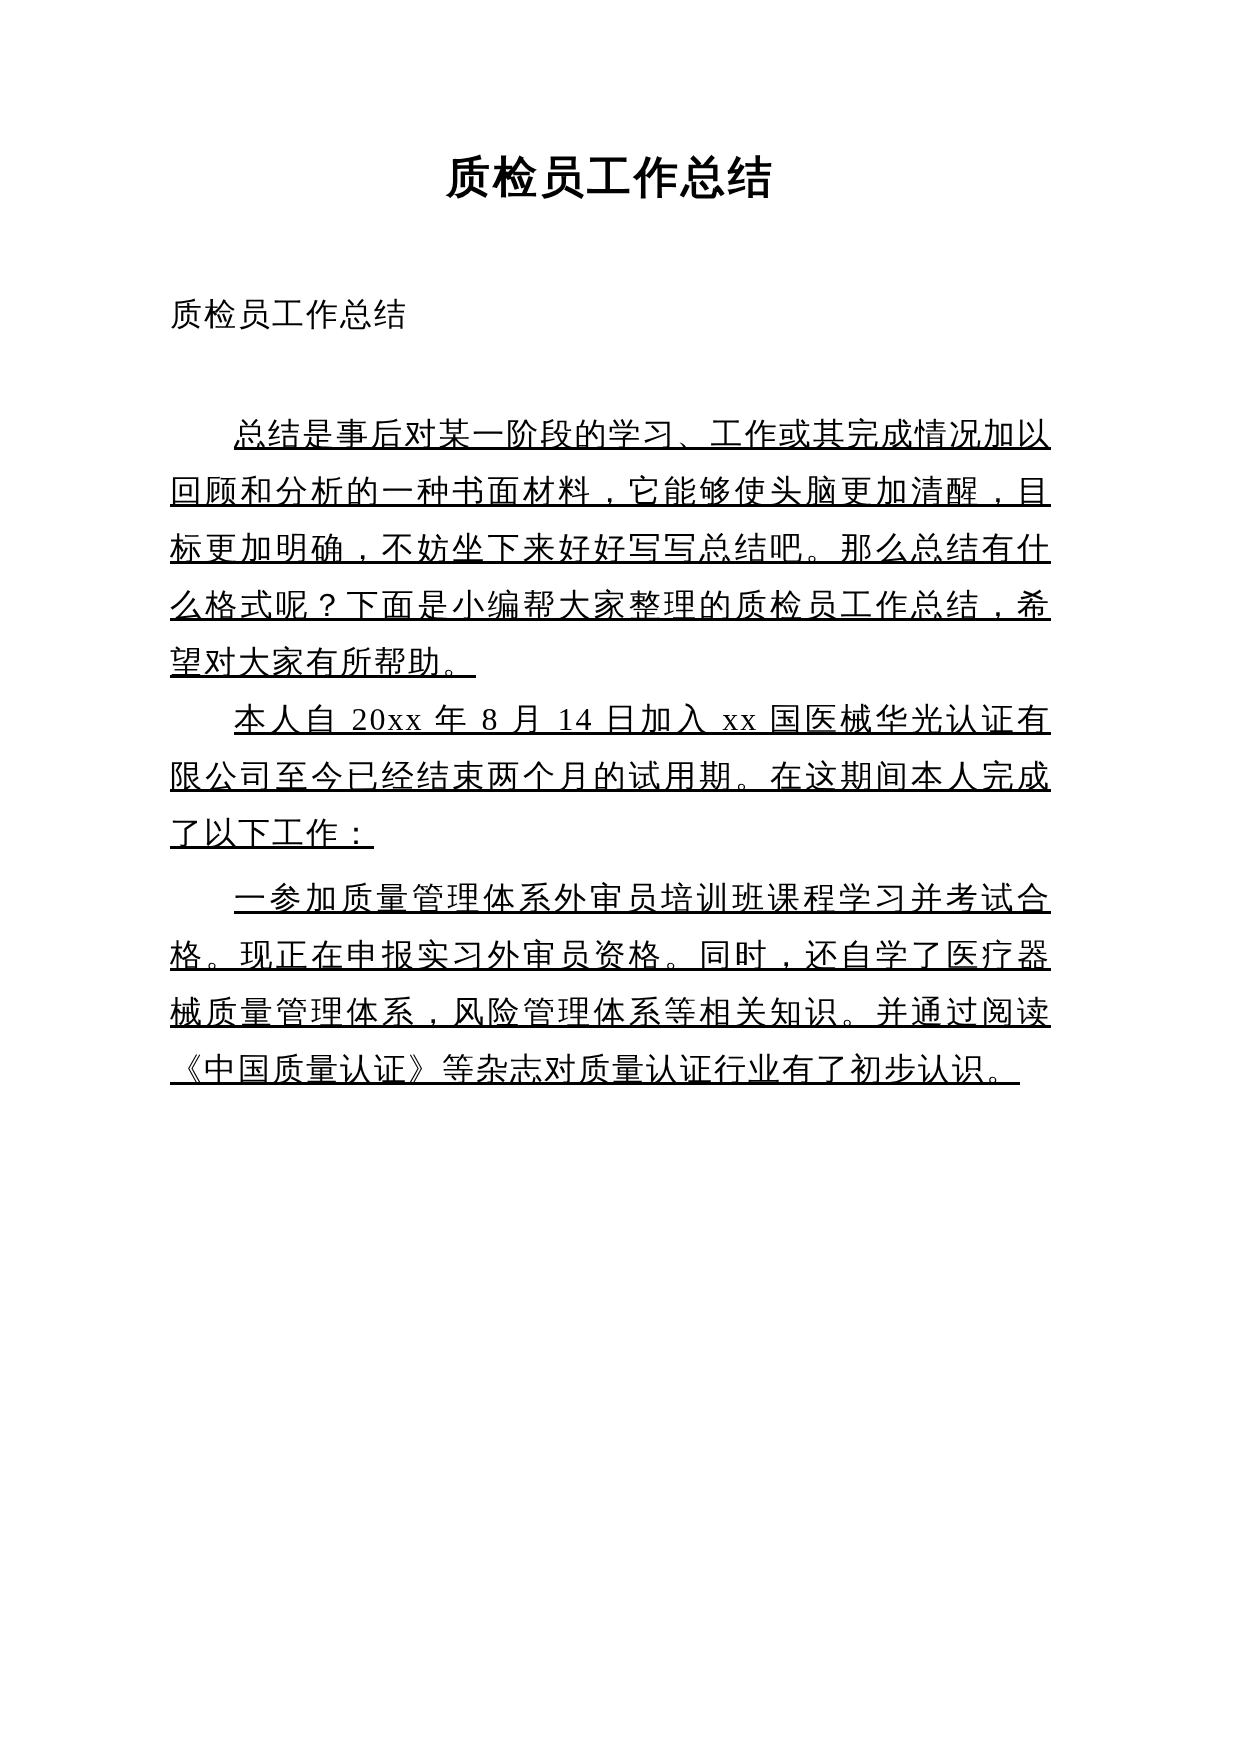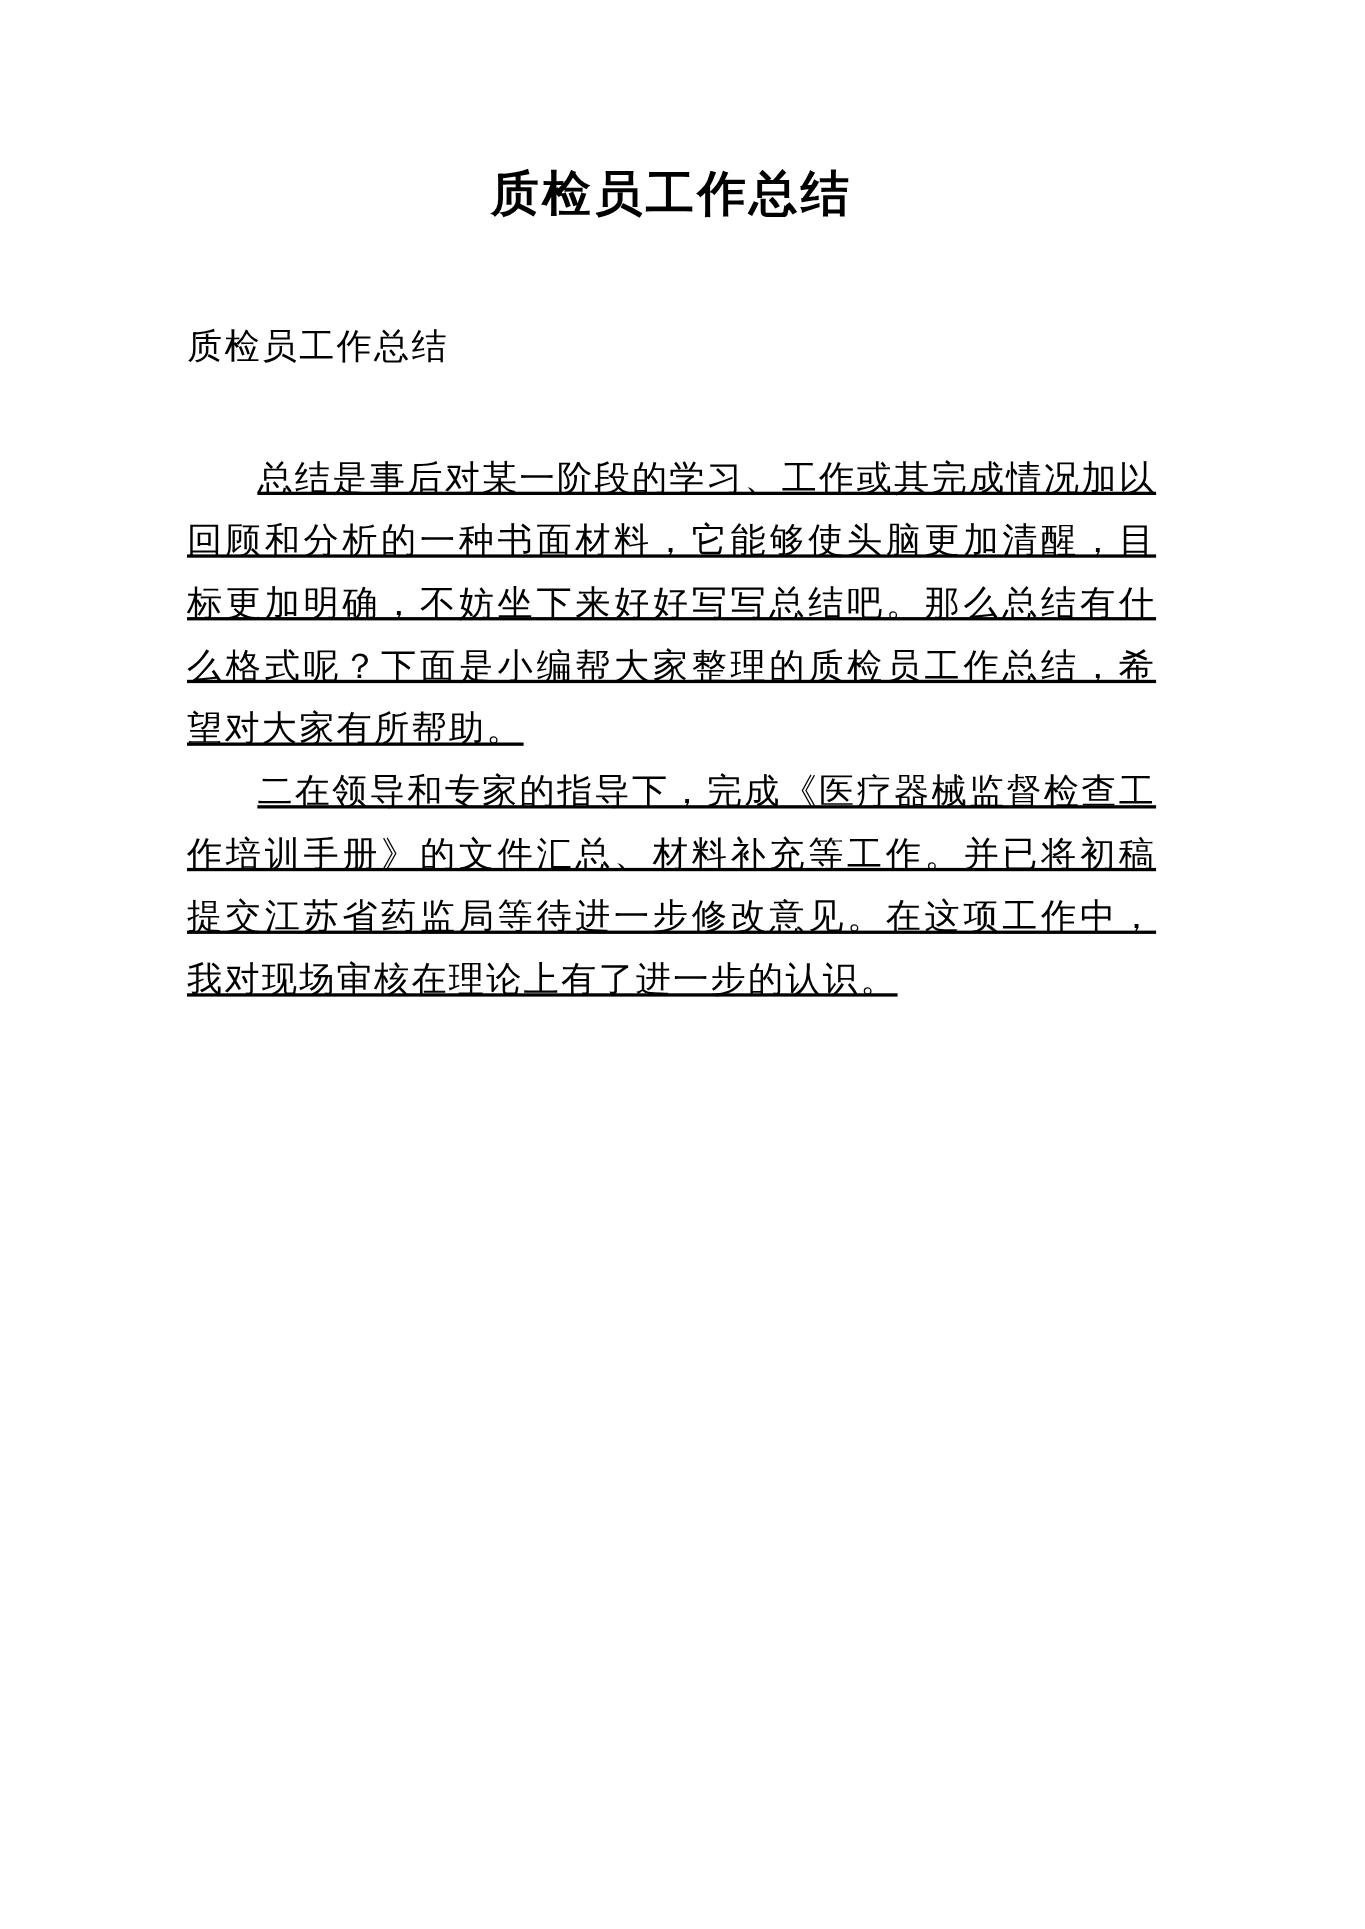--- a/index.html
+++ b/index.html
@@ -51,17 +51,18 @@
 <body>
 
 <div class="page" style="background: rgb(255, 255, 255); color: rgb(0, 0, 0);">
   <h1 class="doc-title">质检员工作总结</h1>
 
   <p class="para p0">质检员工作总结</p>
 
   <p class="para p1 indent">总结是事后对某一阶段的学习、工作或其完成情况加以回顾和分析的一种书面材料，它能够使头脑更加清醒，目标更加明确，不妨坐下来好好写写总结吧。那么总结有什么格式呢？下面是小编帮大家整理的质检员工作总结，希望对大家有所帮助。</p>
 
 
+  <p class="para p3 indent">本人自 20xx 年 8 月 14 日加入 xx 国医械华光认证有限公司至今已经结束两个月的试用期。在这期间本人完成了以下工作：</p>
 
+  <p class="para p4 indent">一参加质量管理体系外审员培训班课程学习并考试合格。现正在申报实习外审员资格。同时，还自学了医疗器械质量管理体系，风险管理体系等相关知识。并通过阅读《中国质量认证》等杂志对质量认证行业有了初步认识。</p>
 
-  <p class="para p5 indent">二在领导和专家的指导下，完成《医疗器械监督检查工作培训手册》的文件汇总、材料补充等工作。并已将初稿提交江苏省药监局等待进一步修改意见。在这项工作中，我对现场审核在理论上有了进一步的认识。</p>
 
 </div>
 
 </body></html>

